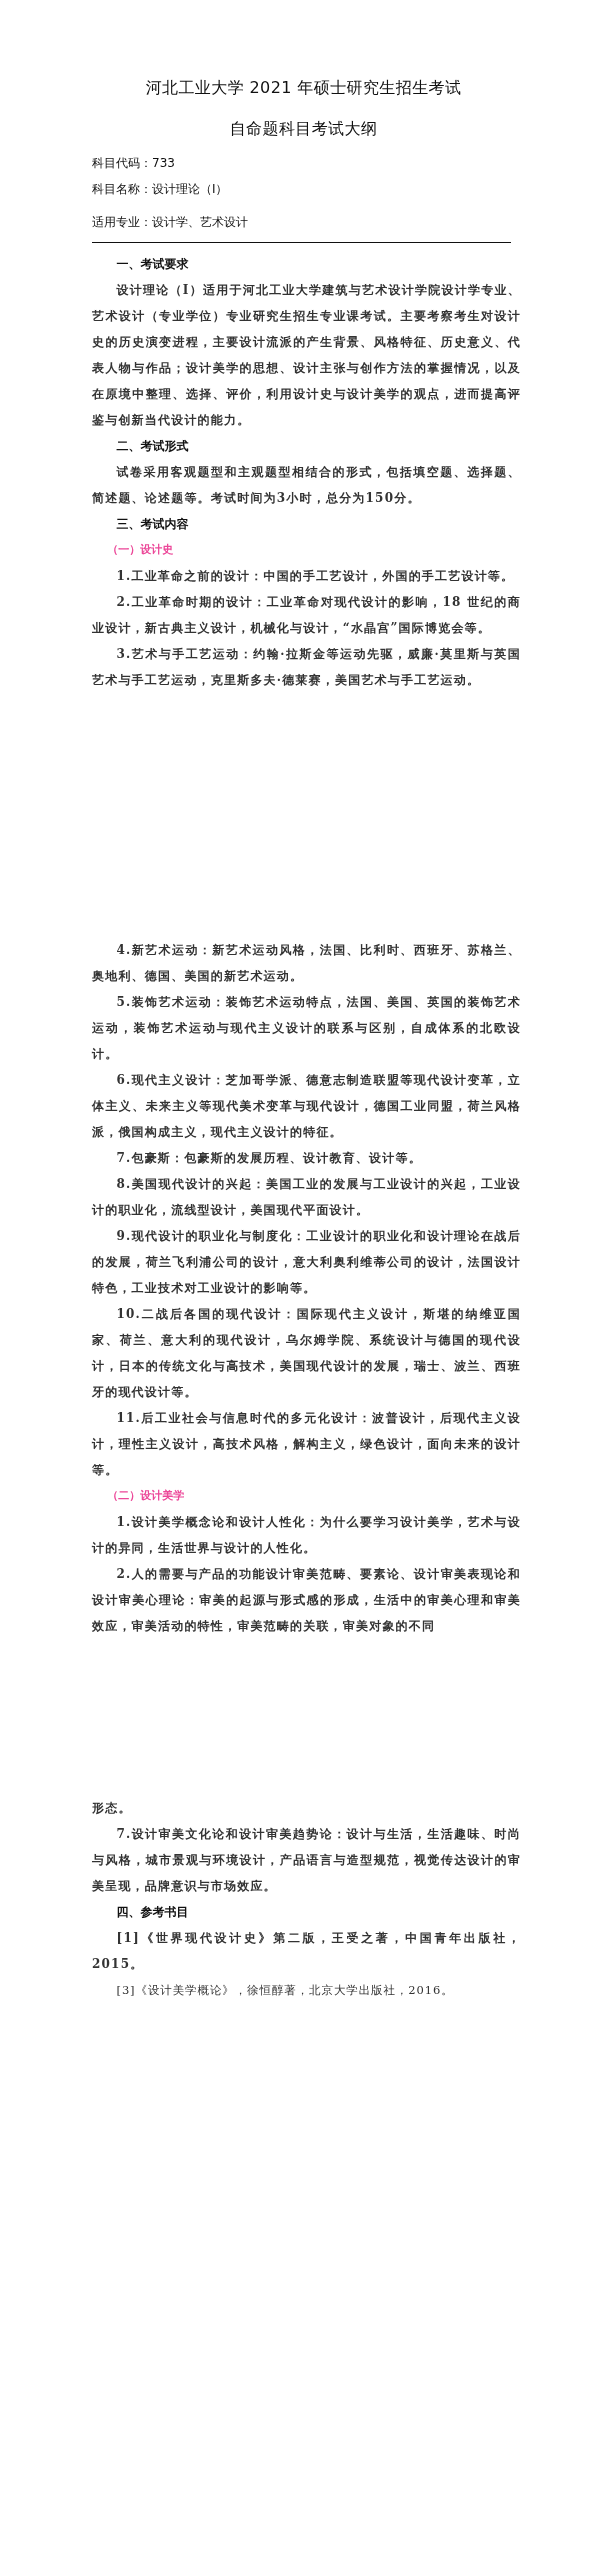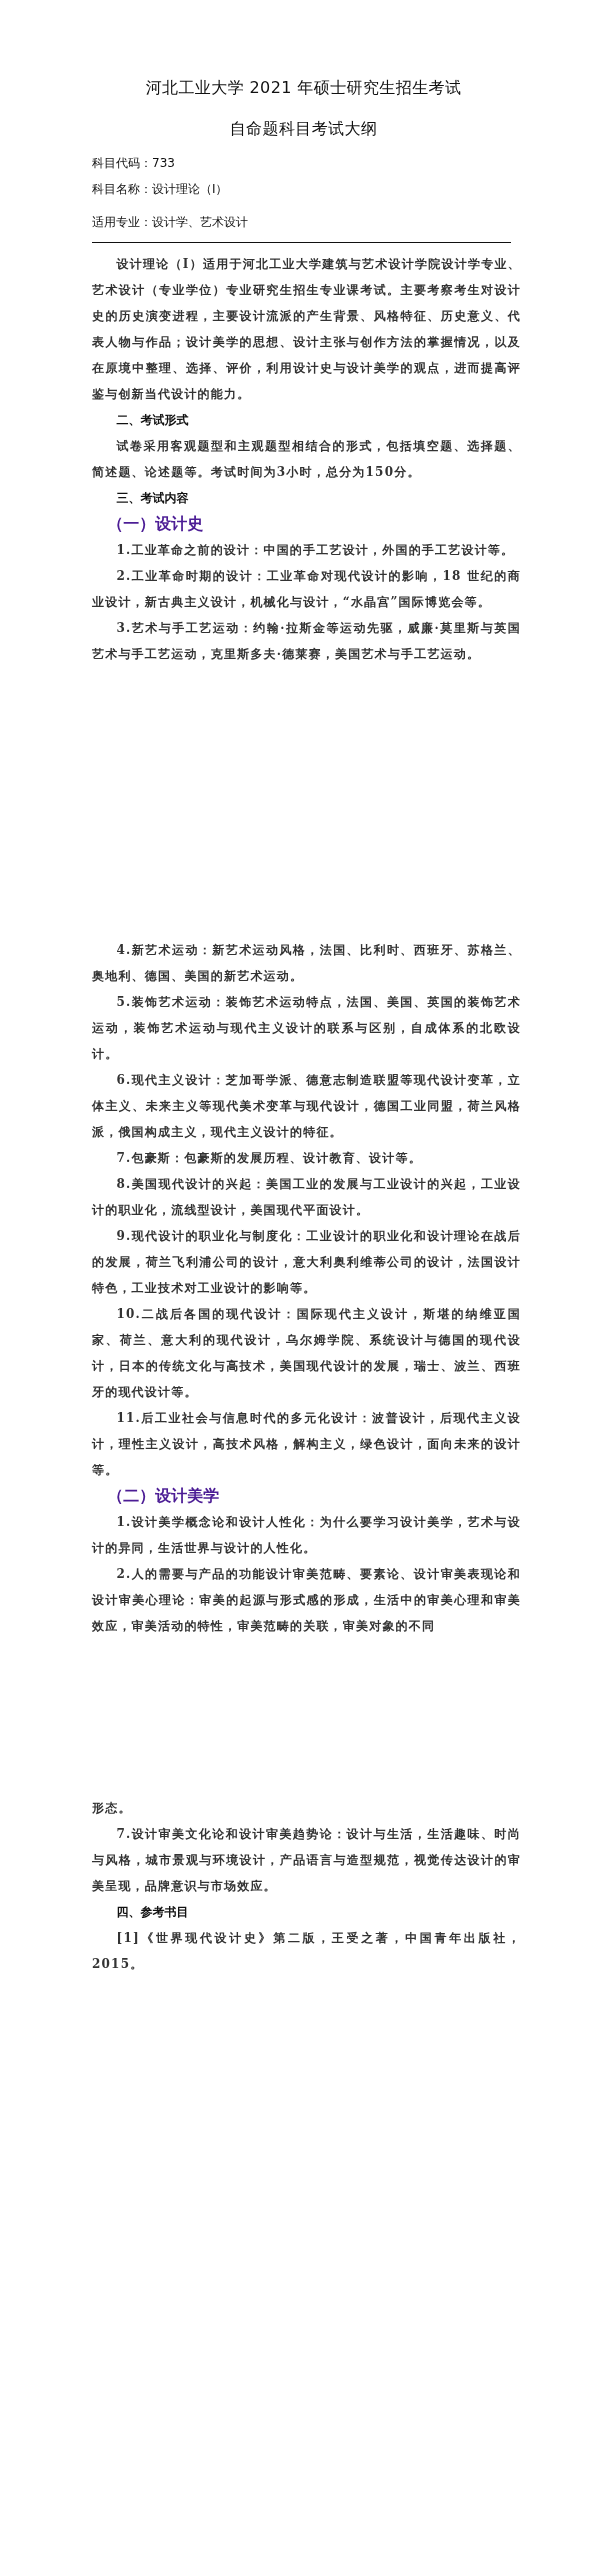--- a/index.html
+++ b/index.html
@@ -6,42 +6,43 @@
   body { width: 607px; height: 2576px; position: relative; overflow: hidden;
          font-family: "DejaVu Serif", "Liberation Serif", serif; color: #2a2a2a; }
   .block { position: absolute; left: 92px; width: 429px; }
   .title { position: absolute; left: 0; width: 607px; text-align: center;
            font-family: "DejaVu Sans", "Liberation Sans", sans-serif; font-size: 16px; color: #111; letter-spacing: 0.4px; }
   .meta { position: absolute; left: 92px; font-family: "DejaVu Sans", "Liberation Sans", sans-serif;
           font-size: 12px; color: #111; }
   .rule { position: absolute; left: 92px; width: 419px; top: 242px; height: 0; border-top: 1.1px solid #111; }
   .h1 { font-family: "DejaVu Sans", "Liberation Sans", sans-serif; font-weight: bold; font-size: 12px;
         color: #111; padding-left: 24.5px; height: 26px; line-height: 26px; }
-  .h2 { font-family: Liberation Serif, serif; font-weight: bold; font-size: 16px;
-        color: #4c1d95; padding-left: 15.3px; height: 26px; line-height: 26px; }
+  .h2 { font-family: Liberation Mono, monospace; font-weight: bold; font-size: 11px;
+        color: #ec4899; padding-left: 15.3px; height: 26px; line-height: 26px; }
   .p { font-size: 12px; line-height: 26px; text-indent: 24.5px; letter-spacing: 1.2px;
        text-align: justify; color: #333; margin: 0; font-weight: bold; }
   .p.noindent { text-indent: 0; }
   .ref { font-size: 11.5px; line-height: 26px; padding-left: 24.5px; letter-spacing: 0.9px; color: #333; }
 </style>
 </head>
 <body>
 
 <div>
 
   <div class="title" style="top:78px;">河北工业大学 2021 年硕士研究生招生考试</div>
   <div class="title" style="top:112px;margin-top:7px;">自命题科目考试大纲</div>
 
   <div class="meta" style="top:155px;">科目代码：733</div>
   <div class="meta" style="top:181px;">科目名称：设计理论（Ⅰ）</div>
   <div class="meta" style="top:214px;">适用专业：设计学、艺术设计</div>
 
   <div class="rule"></div>
 
   <div class="block" style="top:251px;">
+    <div class="h1">一、考试要求</div>
     <p class="p">设计理论（Ⅰ）适用于河北工业大学建筑与艺术设计学院设计学专业、艺术设计（专业学位）专业研究生招生专业课考试。主要考察考生对设计史的历史演变进程，主要设计流派的产生背景、风格特征、历史意义、代表人物与作品；设计美学的思想、设计主张与创作方法的掌握情况，以及在原境中整理、选择、评价，利用设计史与设计美学的观点，进而提高评鉴与创新当代设计的能力。</p>
 
     <div class="h1">二、考试形式</div>
     <p class="p">试卷采用客观题型和主观题型相结合的形式，包括填空题、选择题、简述题、论述题等。考试时间为3小时，总分为150分。</p>
 
     <div class="h1">三、考试内容</div>
     <div class="h2">（一）设计史</div>
     <p class="p">1.工业革命之前的设计：中国的手工艺设计，外国的手工艺设计等。</p>
     <p class="p">2.工业革命时期的设计：工业革命对现代设计的影响，18 世纪的商业设计，新古典主义设计，机械化与设计，“水晶宫”国际博览会等。</p>
     <p class="p">3.艺术与手工艺运动：约翰·拉斯金等运动先驱，威廉·莫里斯与英国艺术与手工艺运动，克里斯多夫·德莱赛，美国艺术与手工艺运动。</p>
@@ -61,16 +62,17 @@
     <p class="p">1.设计美学概念论和设计人性化：为什么要学习设计美学，艺术与设计的异同，生活世界与设计的人性化。</p>
     <p class="p">2.人的需要与产品的功能设计审美范畴、要素论、设计审美表现论和设计审美心理论：审美的起源与形式感的形成，生活中的审美心理和审美效应，审美活动的特性，审美范畴的关联，审美对象的不同</p>
   </div>
 
   <div class="block" style="top:1795px;">
     <p class="p noindent">形态。</p>
     <p class="p">7.设计审美文化论和设计审美趋势论：设计与生活，生活趣味、时尚与风格，城市景观与环境设计，产品语言与造型规范，视觉传达设计的审美呈现，品牌意识与市场效应。</p>
 
     <div class="h1">四、参考书目</div>
     <p class="p">[1]《世界现代设计史》第二版，王受之著，中国青年出版社，2015。</p>
+    <div class="ref">[3]《设计美学概论》，徐恒醇著，北京大学出版社，2016。</div>
   </div>
 
 </div>
 
 
 </body></html>

